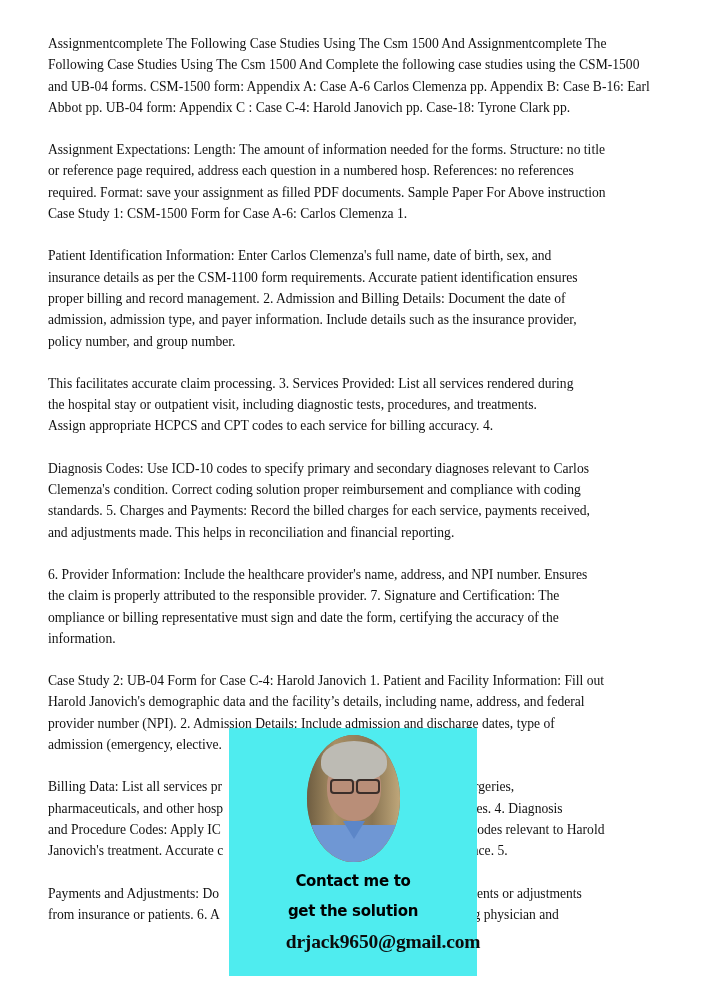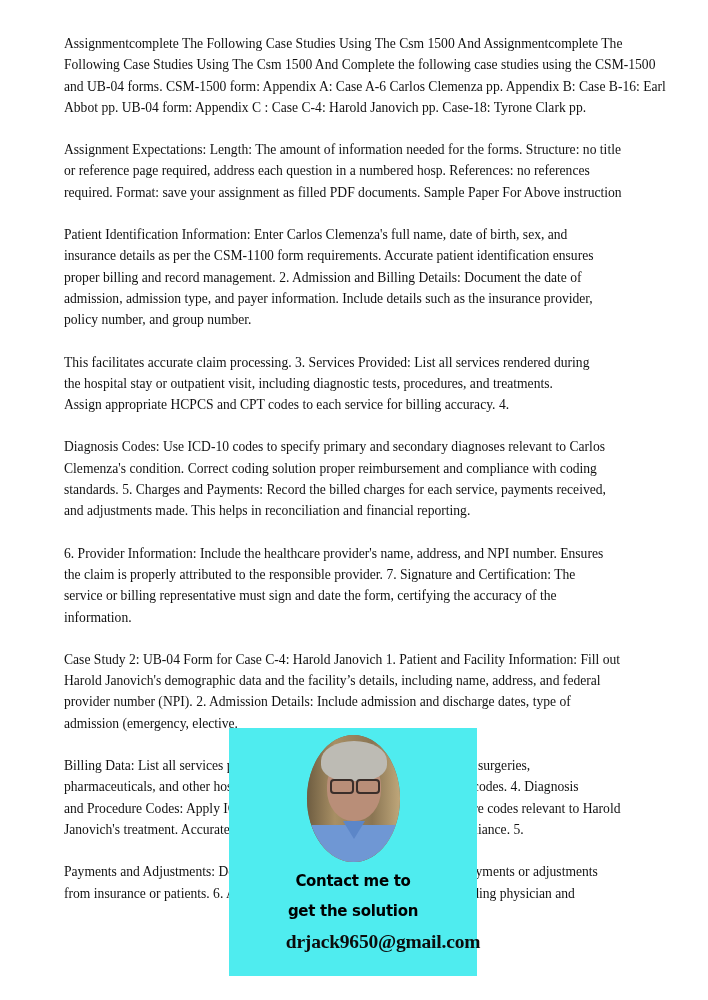--- a/index.html
+++ b/index.html
@@ -10,21 +10,21 @@
     body {
       width: 708px;
       height: 1000px;
       position: relative;
       overflow: hidden;
       font-family: "Liberation Serif", "DejaVu Serif", serif;
       color: #111111;
     }
     .page {
       position: absolute;
-      left: 64px;
+      left: 48px;
       top: 33px;
       width: 640px;
     }
     .para {
       margin: 0 0 21px 0;
       font-size: 13.6px;
       line-height: 21.3px;
       white-space: normal;
     }
     .line {
@@ -119,20 +119,21 @@
   <p class="para">
     <span class="line">Assignmentcomplete The Following Case Studies Using The Csm 1500 And Assignmentcomplete The</span>
     <span class="line">Following Case Studies Using The Csm 1500 And Complete the following case studies using the CSM-1500</span>
     <span class="line">and UB-04 forms. CSM-1500 form: Appendix A: Case A-6 Carlos Clemenza pp. Appendix B: Case B-16: Earl</span>
     <span class="line">Abbot pp. UB-04 form: Appendix C : Case C-4: Harold Janovich pp. Case-18: Tyrone Clark pp.</span>
   </p>
   <p class="para">
     <span class="line">Assignment Expectations: Length: The amount of information needed for the forms. Structure: no title</span>
     <span class="line">or reference page required, address each question in a numbered hosp. References: no references</span>
     <span class="line">required. Format: save your assignment as filled PDF documents. Sample Paper For Above instruction</span>
+    <span class="line">Case Study 1: CSM-1500 Form for Case A-6: Carlos Clemenza 1.</span>
   </p>
   <p class="para">
     <span class="line">Patient Identification Information: Enter Carlos Clemenza's full name, date of birth, sex, and</span>
     <span class="line">insurance details as per the CSM-1100 form requirements. Accurate patient identification ensures</span>
     <span class="line">proper billing and record management. 2. Admission and Billing Details: Document the date of</span>
     <span class="line">admission, admission type, and payer information. Include details such as the insurance provider,</span>
     <span class="line">policy number, and group number.</span>
   </p>
   <p class="para">
     <span class="line">This facilitates accurate claim processing. 3. Services Provided: List all services rendered during</span>
@@ -141,21 +142,21 @@
   </p>
   <p class="para">
     <span class="line">Diagnosis Codes: Use ICD-10 codes to specify primary and secondary diagnoses relevant to Carlos</span>
     <span class="line">Clemenza's condition. Correct coding solution proper reimbursement and compliance with coding</span>
     <span class="line">standards. 5. Charges and Payments: Record the billed charges for each service, payments received,</span>
     <span class="line">and adjustments made. This helps in reconciliation and financial reporting.</span>
   </p>
   <p class="para">
     <span class="line">6. Provider Information: Include the healthcare provider's name, address, and NPI number. Ensures</span>
     <span class="line">the claim is properly attributed to the responsible provider. 7. Signature and Certification: The</span>
-    <span class="line">service or billing representative must sign and date the form, certifying the accuracy of the</span>
+    <span class="line">ompliance or billing representative must sign and date the form, certifying the accuracy of the</span>
     <span class="line">information.</span>
   </p>
   <p class="para">
     <span class="line">Case Study 2: UB-04 Form for Case C-4: Harold Janovich 1. Patient and Facility Information: Fill out</span>
     <span class="line">Harold Janovich's demographic data and the facility’s details, including name, address, and federal</span>
     <span class="line">provider number (NPI). 2. Admission Details: Include admission and discharge dates, type of</span>
     <span class="line">admission (emergency, elective.</span>
   </p>
   <p class="para">
     <span class="line" style="white-space:pre">Billing Data: List all services pr                                                              rges, surgeries,</span>

